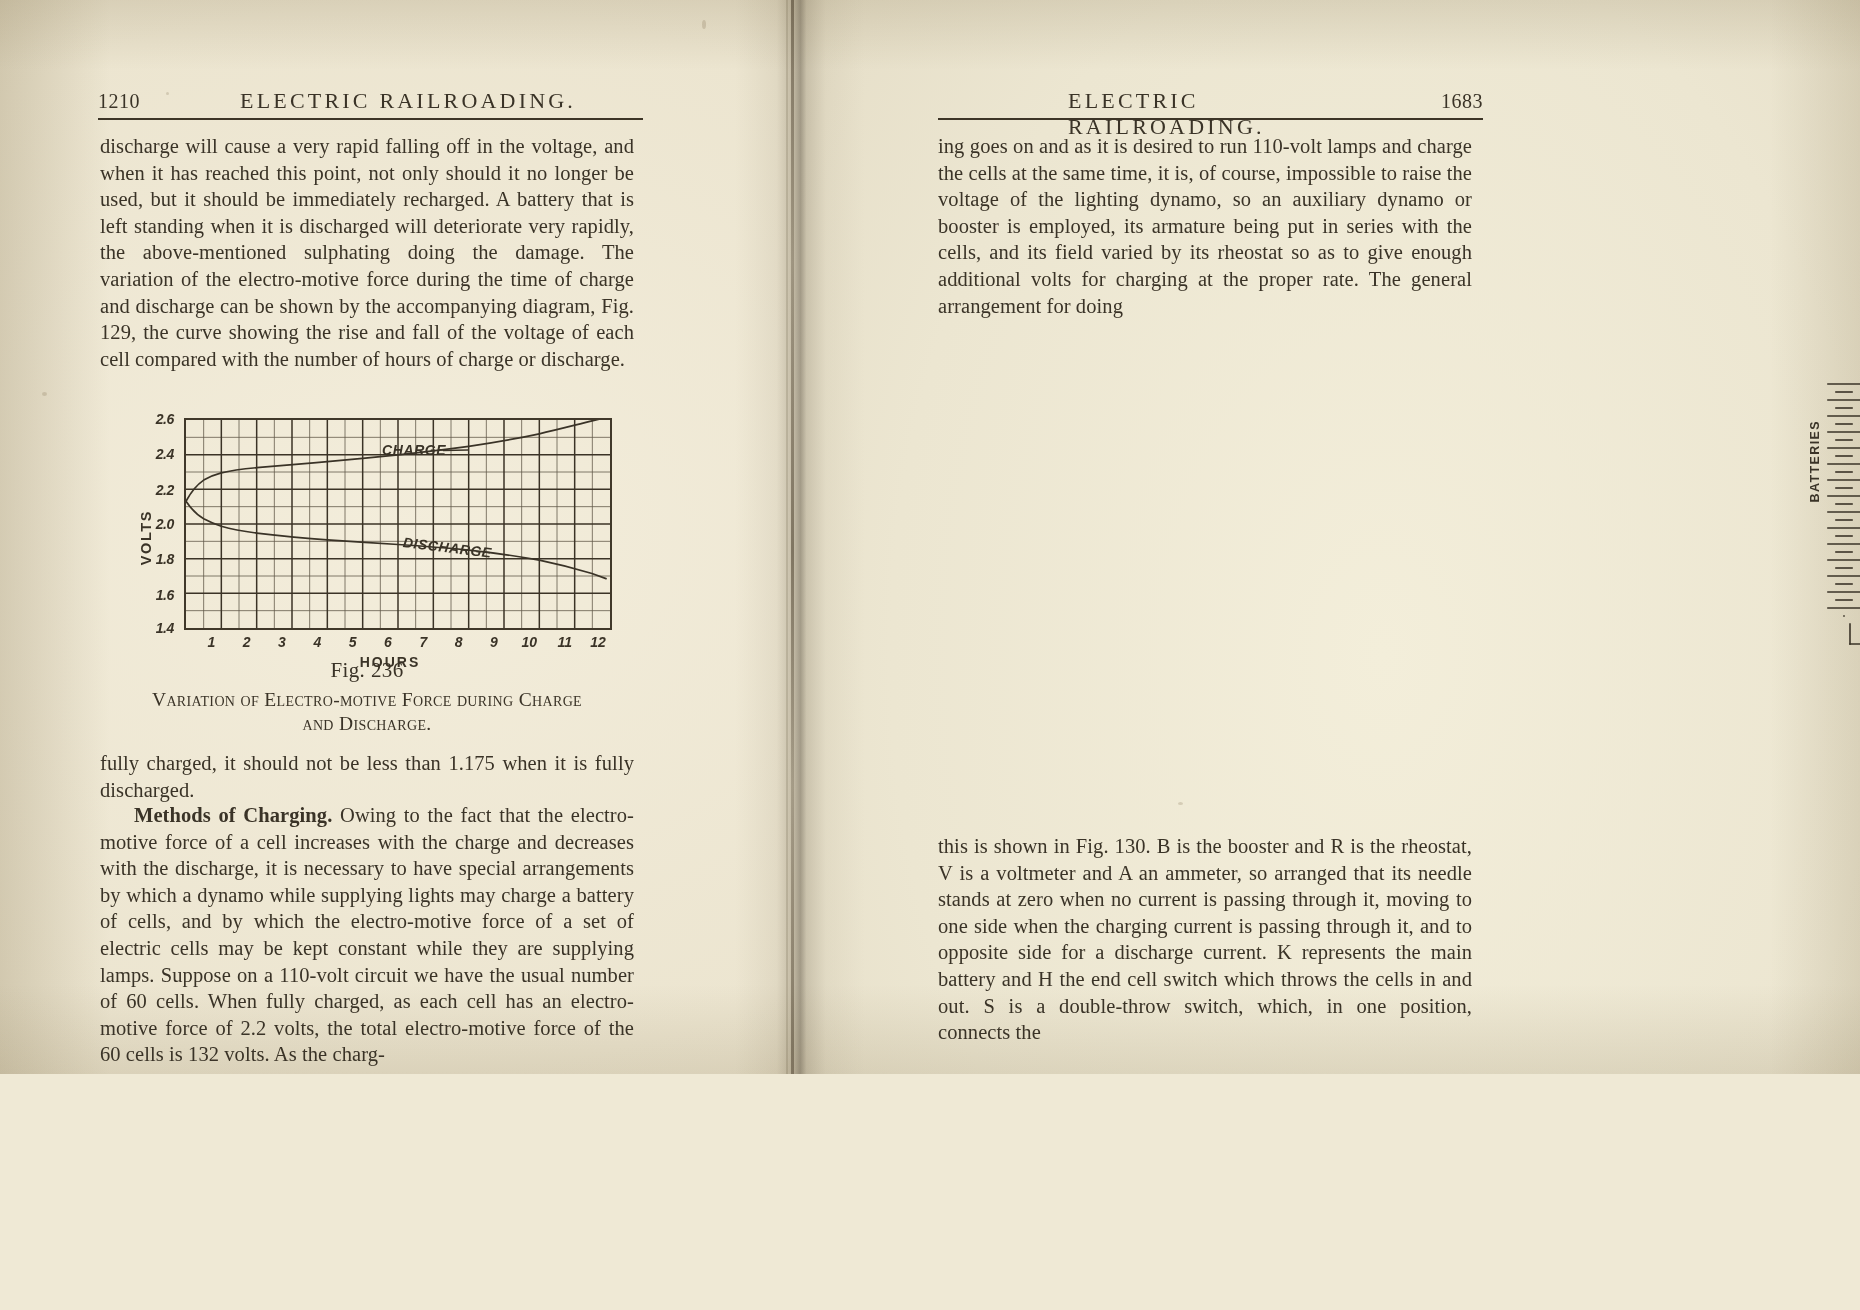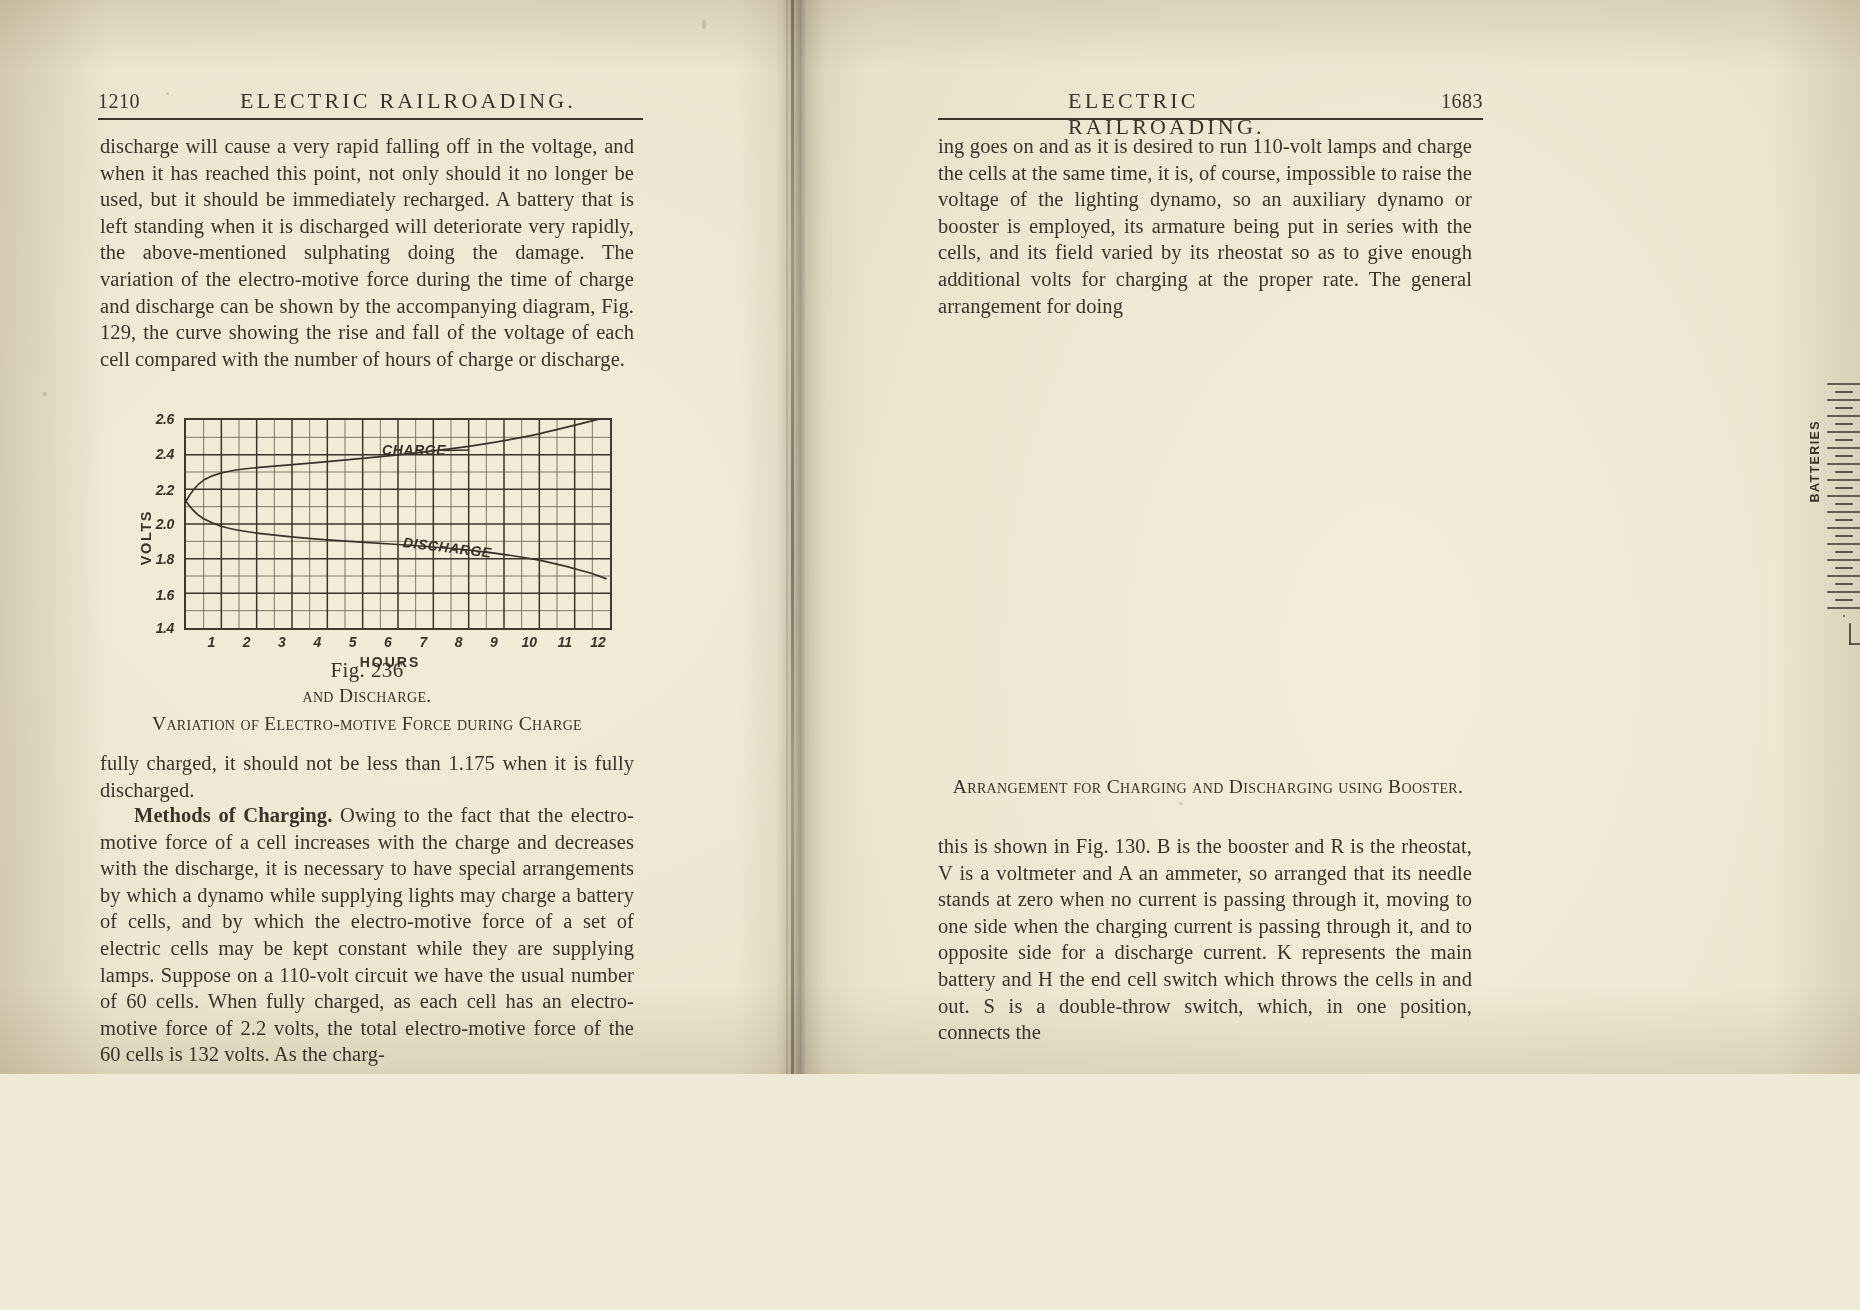--- a/index.html
+++ b/index.html
@@ -204,22 +204,22 @@
         <span class="xtick" style="left:389.3px;">10</span>
         <span class="xtick" style="left:424.7px;">11</span>
         <span class="xtick" style="left:458px;">12</span>
       </div>
 
       <span class="axis-hours">HOURS</span>
     </div>
 
     <div class="figcap" style="left:100px;top:658px;width:534px;">
       <div class="figno">Fig. 236</div>
+      <div class="capline sc" style="margin-top:6px;">Variation of Electro-motive Force during Charge</div>
       <div class="capline sc" style="margin-top:2px;">and Discharge.</div>
-      <div class="capline sc" style="margin-top:6px;">Variation of Electro-motive Force during Charge</div>
     </div>
 
     <div class="body-col" style="left:100px;top:750px;">
       <p>fully charged, it should not be less than 1.175 when it is fully discharged.</p>
     </div>
 
     <div class="body-col" style="left:100px;top:802px;">
       <p class="indent"><span class="bold">Methods of Charging.</span> <span>Owing to the fact that the electro-motive force of a cell increases with the charge and decreases with the discharge, it is necessary to have special arrangements by which a dynamo while supplying lights may charge a battery of cells, and by which the electro-motive force of a set of electric cells may be kept constant while they are supplying lamps. Suppose on a 110-volt circuit we have the usual number of 60 cells. When fully charged, as each cell has an electro-motive force of 2.2 volts, the total electro-motive force of the 60 cells is 132 volts. As the charg-</span></p>
     </div>
   </div>
@@ -483,21 +483,20 @@
       
       
       
       
       
       
       
     </div>
 
     <div class="figcap" style="left:48px;top:770px;width:600px;">
-      <div class="capline sc" style="margin-top:6px;">Arrangement for Charging and Discharging using Booster.</div>
     </div>
 
     <div class="body-col" style="left:78px;top:833px;">
       <p>this is shown in Fig. 130. B is the booster and R is the rheostat, V is a voltmeter and A an ammeter, so arranged that its needle stands at zero when no current is passing through it, moving to one side when the charging current is passing through it, and to opposite side for a discharge current. K represents the main battery and H the end cell switch which throws the cells in and out. S is a double-throw switch, which, in one position, connects the</p>
     </div>
   </div>
 
   <div class="speck" style="left:702px;top:20px;width:4px;height:9px;"></div>
   <div class="speck" style="left:166px;top:92px;width:3px;height:3px;"></div>
   <div class="speck" style="left:42px;top:392px;width:5px;height:4px;"></div>

